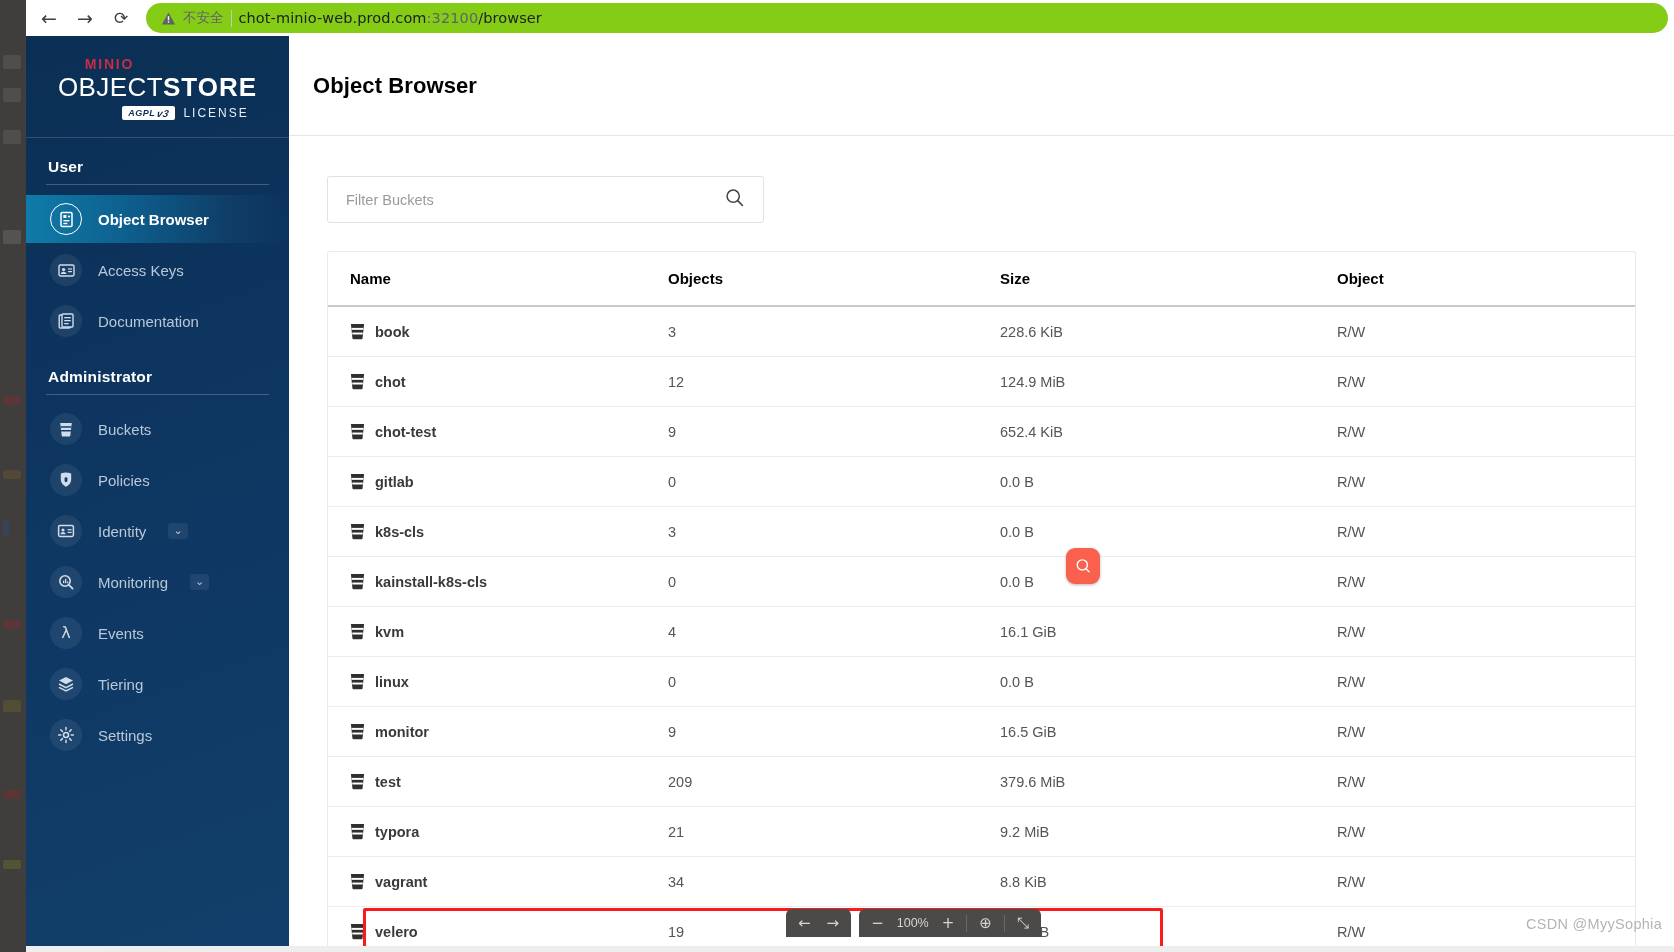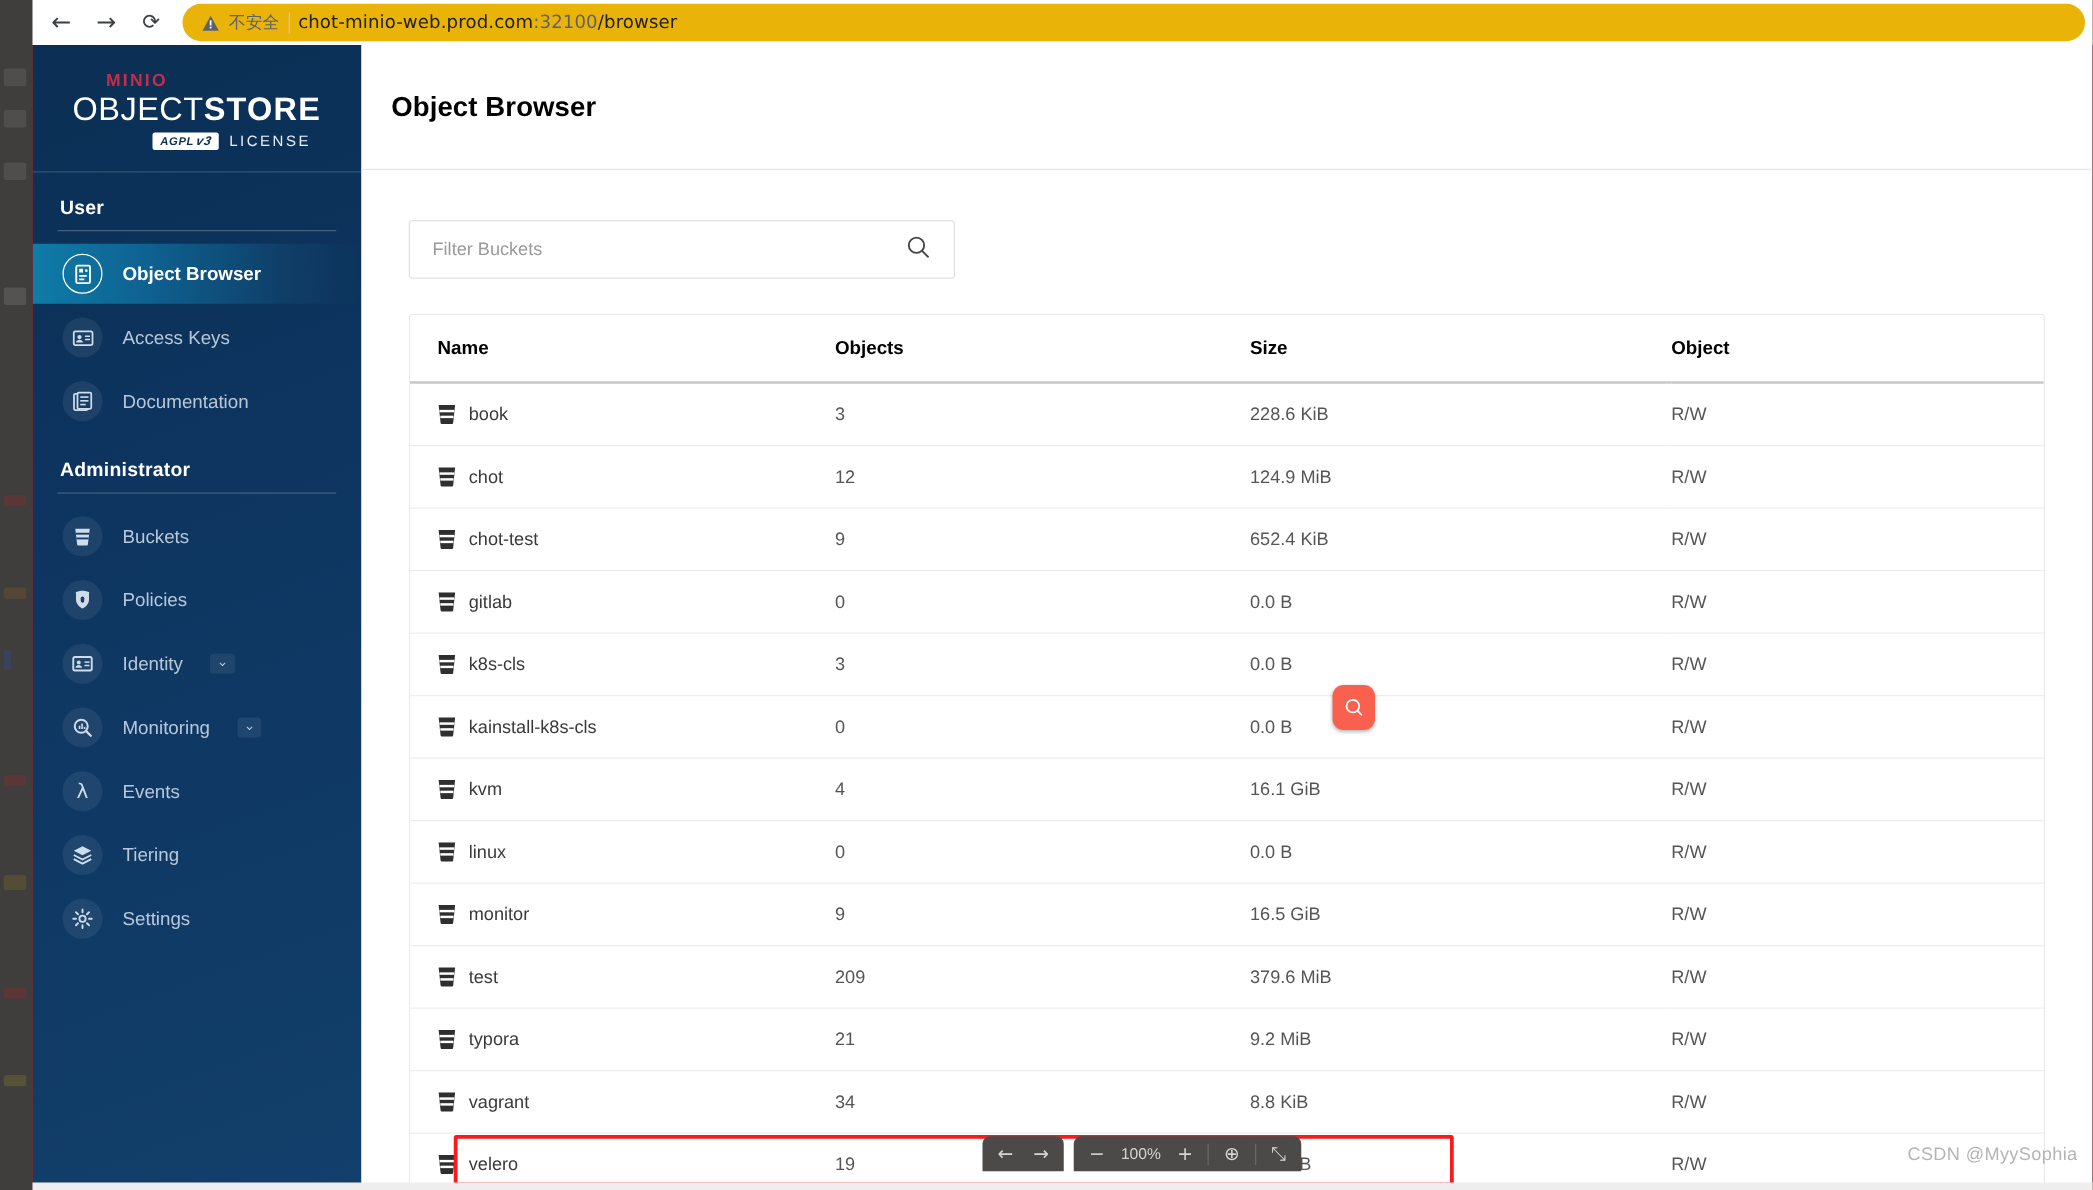--- a/index.html
+++ b/index.html
@@ -30,21 +30,21 @@
   .nav-btn {
     width: 34px; height: 30px; border-radius: 50%;
     display: flex; align-items: center; justify-content: center;
     color: #3c4043; font-size: 19px; line-height: 1;
     cursor: pointer; user-select: none;
     font-family: "DejaVu Sans", sans-serif;
   }
   .nav-btn.reload { font-size: 17px; }
   #omnibox {
     flex: 1; height: 30px; margin-left: 6px;
-    background: #eab308; border-radius: 16px;
+    background: #84cc16; border-radius: 16px;
     display: flex; align-items: center; padding: 0 14px;
     gap: 7px; min-width: 0;
   }
   #warn-icon {
     width: 16px; height: 16px; flex: none;
     display: flex; align-items: center; justify-content: center;
   }
   #warn-label {
     font-size: 13.5px; color: #5f6368; white-space: nowrap;
     font-family: "DejaVu Sans", sans-serif;
@@ -52,21 +52,21 @@
   #omni-divider { width: 1px; height: 17px; background: #c5c8cb; flex: none; }
   #url-text {
     font-size: 14.5px; color: #202124; white-space: nowrap;
     font-family: "DejaVu Sans", sans-serif; letter-spacing: .1px;
   }
   #url-text .dim { color: #5f6368; }
 
   
   #viewport {
     position: absolute; left: 26px; top: 36px;
-    width: 1648px; height: 916px; background: #b91c1c; overflow: hidden;
+    width: 1648px; height: 916px; background: #6d28d9; overflow: hidden;
   }
 
   
   #sidebar {
     position: absolute; left: 0; top: 0; width: 263px; height: 916px;
     background: linear-gradient(160deg, #0b2f54 0%, #0d3560 40%, #123f6b 100%);
     color: #fff; overflow: hidden;
   }
   #logo-block {
     height: 102px; display: flex; flex-direction: column;
@@ -164,21 +164,21 @@
     padding: 18px 0 18px 0; border-bottom: 2px solid #c8c8c8;
   }
   tbody td {
     font-size: 14.5px; color: #555; padding: 16px 0;
     border-bottom: 1px solid #ededed; vertical-align: middle;
   }
   .col-name { width: 340px; padding-left: 22px !important; }
   .col-objects { width: 332px; }
   .col-size { width: 337px; }
   .col-access { width: auto; }
-  .cell-name { display: flex; align-items: center; gap: 10px; color: #3a3a3a; }
+  .cell-name { display: flex; align-items: center; gap: 10px; color: #3a3a3a; font-weight: bold; }
 
   .bucket-ico { width: 15px; height: 17px; flex: none; display: block; }
 
   
   #velero-row { position: relative; }
   #velero-highlight {
     position: absolute; left: 337px; top: 872px;
     width: 800px; height: 41px;
     border: 3px solid #fb1a1a; border-radius: 2px;
     pointer-events: none; z-index: 20;

